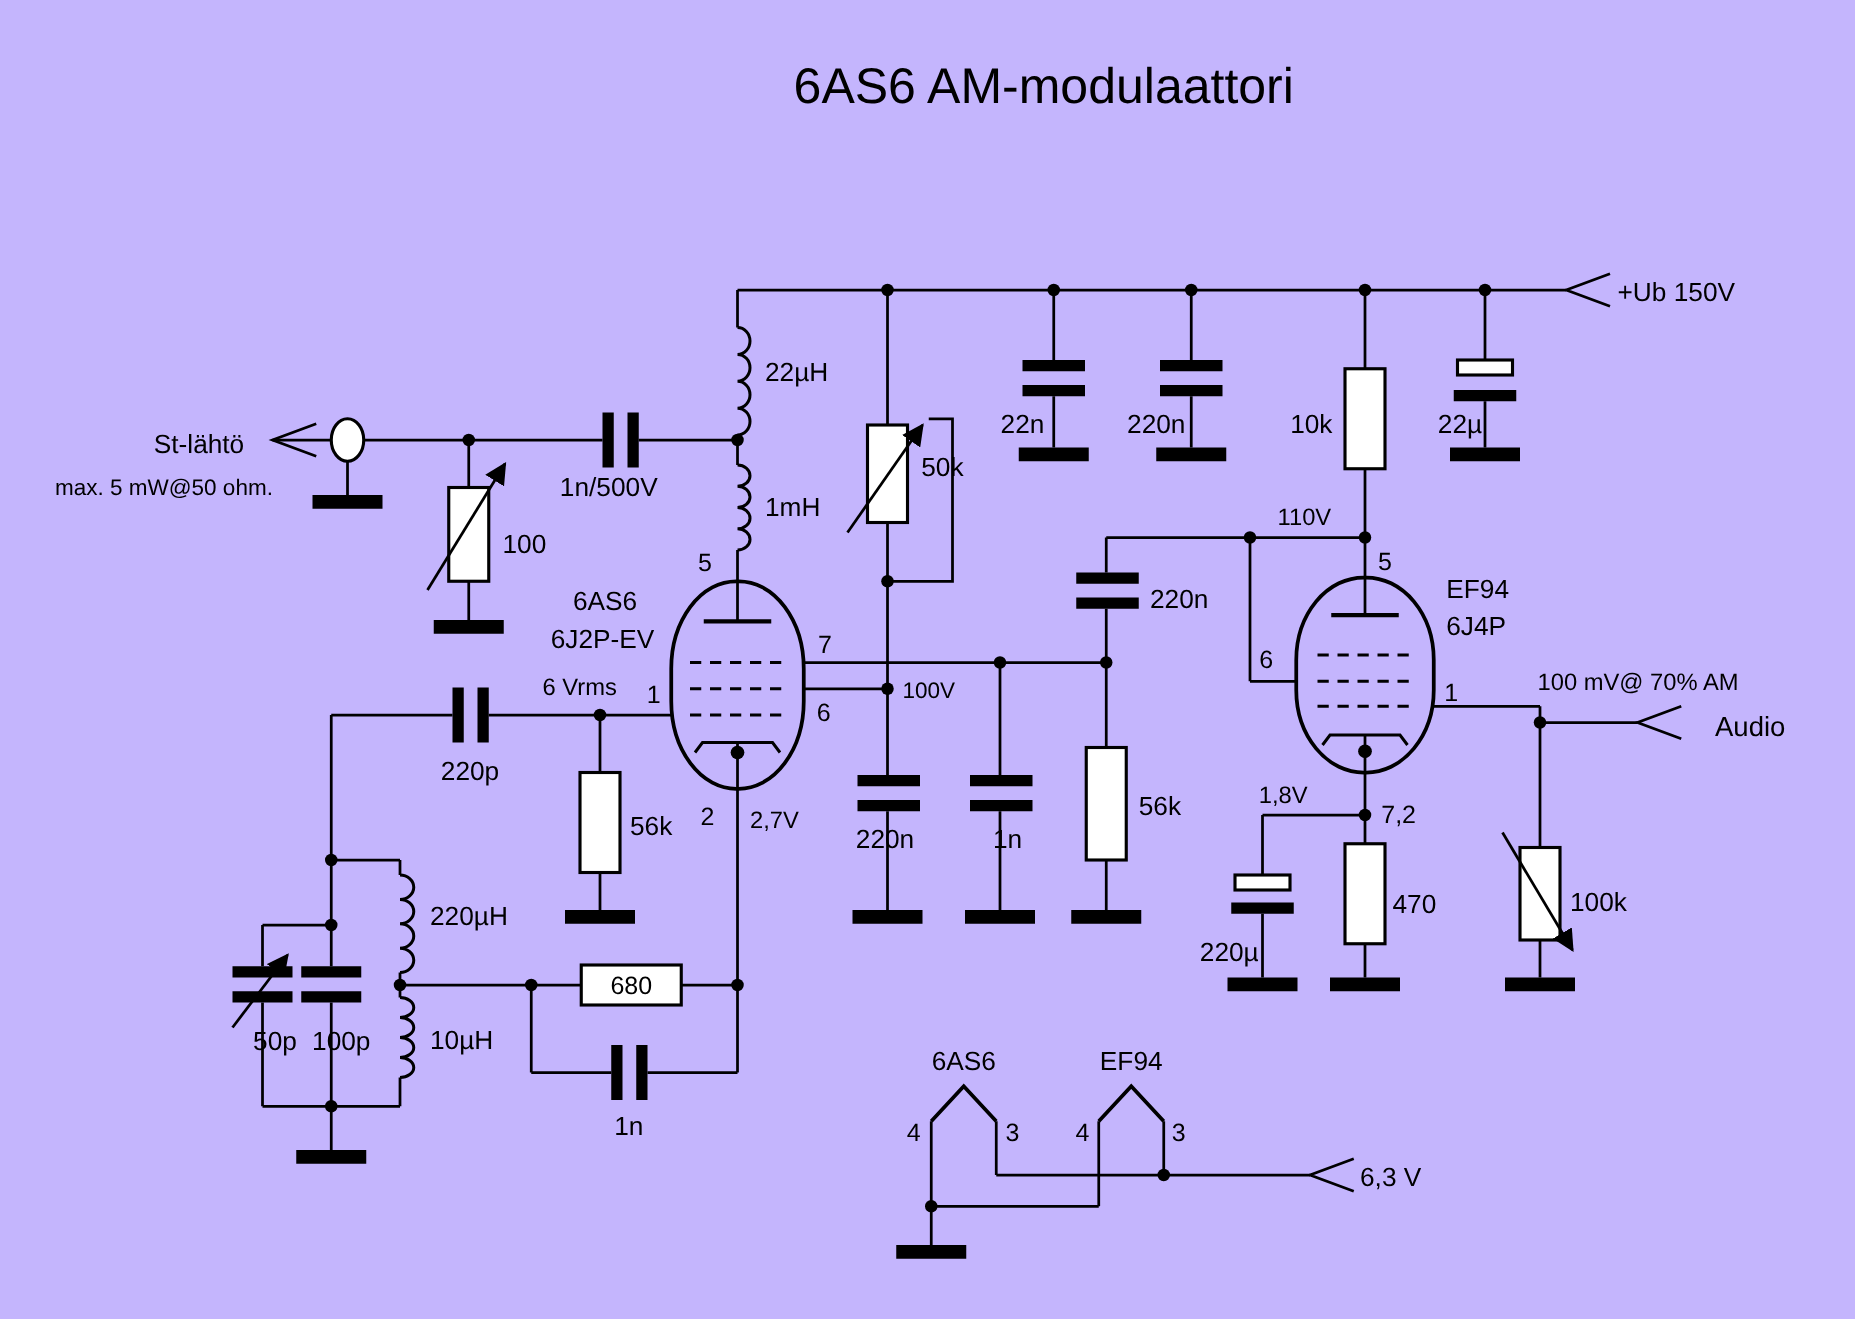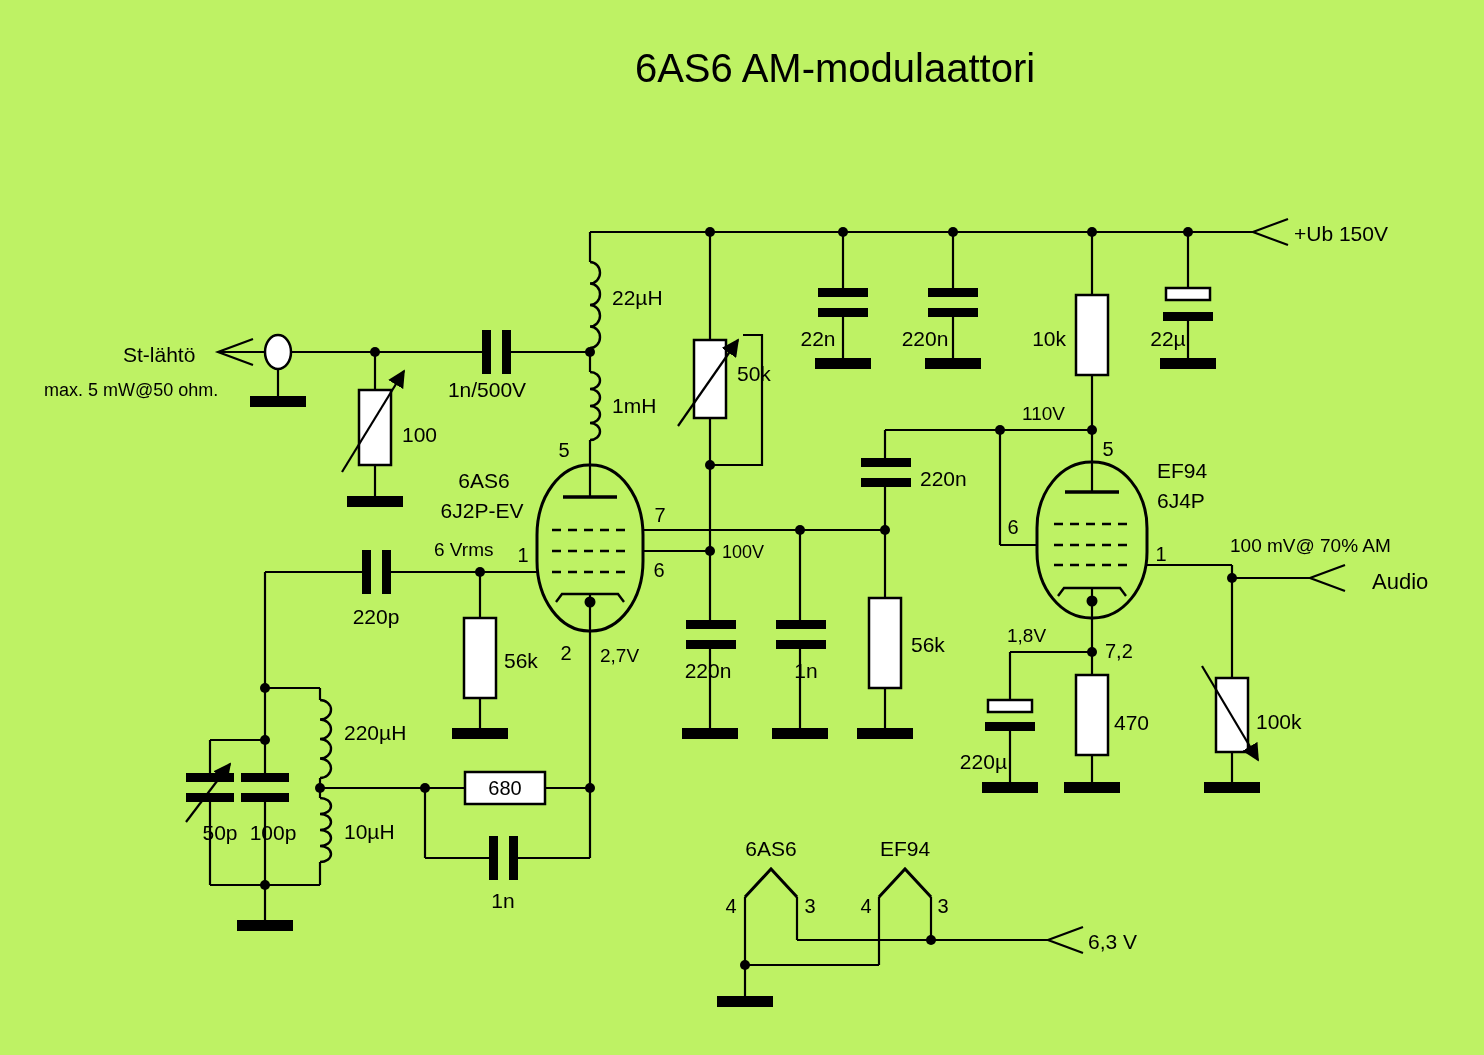--- a/index.html
+++ b/index.html
@@ -1,16 +1,16 @@
 <!DOCTYPE html>
 <html><head>
 <meta charset="utf-8">
 <style>
   html,body{margin:0;padding:0;background:#fff;}
-  .page{width:1484px;height:1055px;background:#bef264;position:relative;}
+  .page{width:1484px;height:1055px;background:#c4b5fd;position:relative;}
   svg{display:block;}
   .t{font-family:"Liberation Sans",sans-serif;fill:#000;}
   .title{font-size:40px;}
   .v{font-size:21px;}
   .pin{font-size:20px;}
   .note{font-size:18px;}
   .note2{font-size:19px;}
   .big{font-size:22px;}
   .mid{text-anchor:middle;}
   .end{text-anchor:end;}

